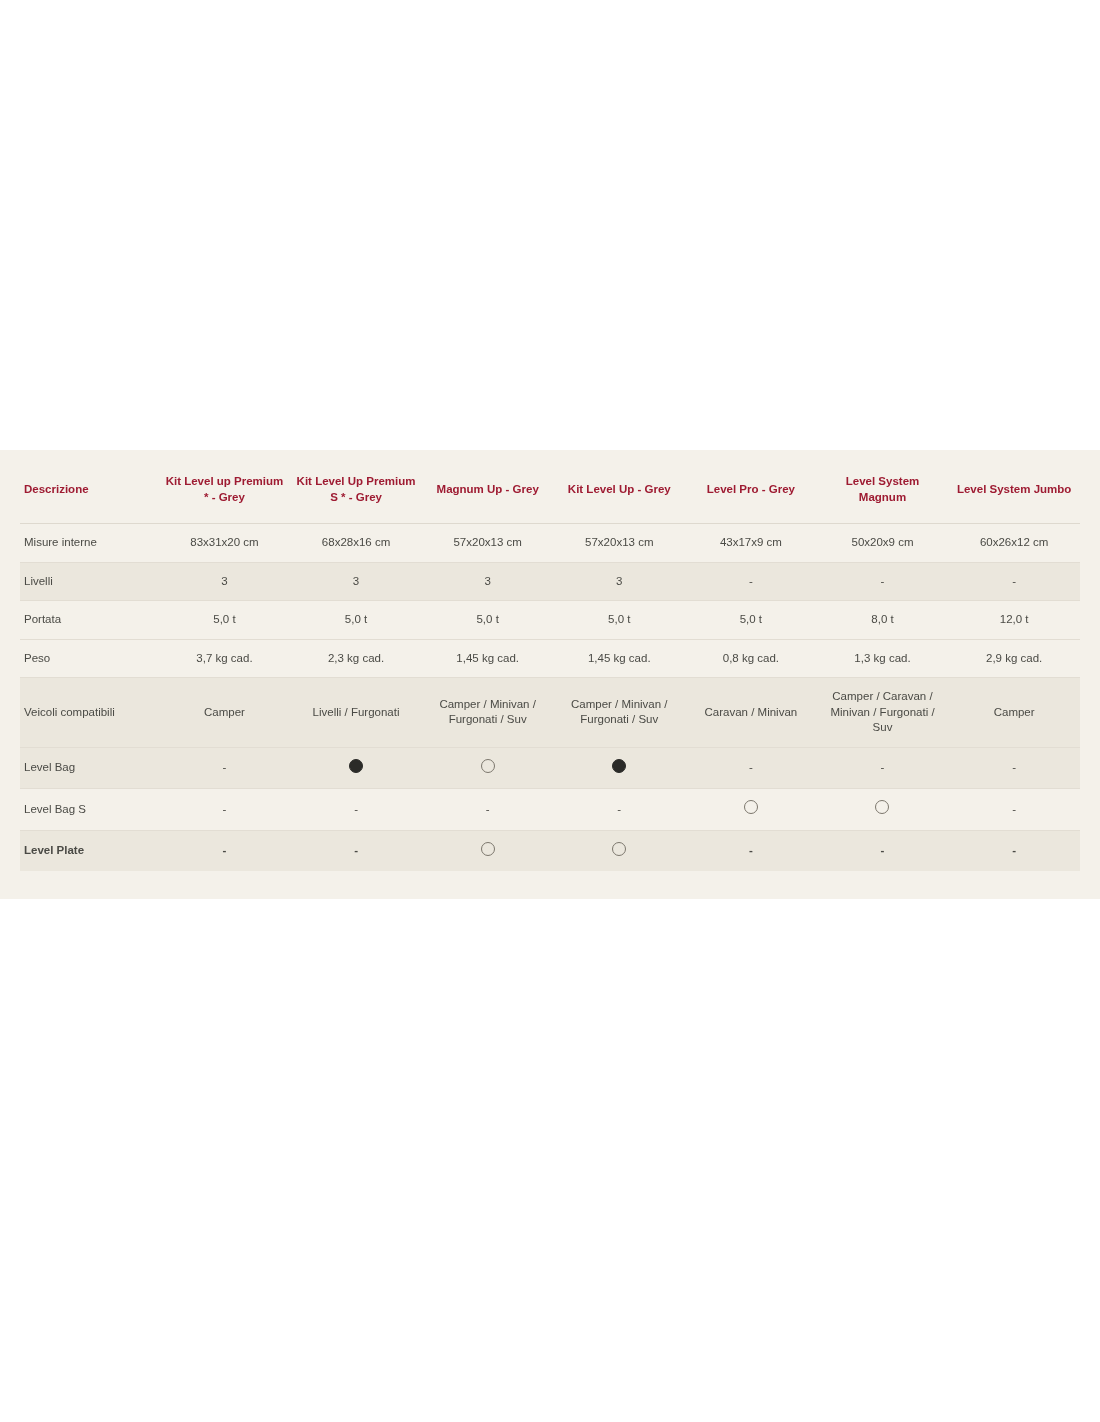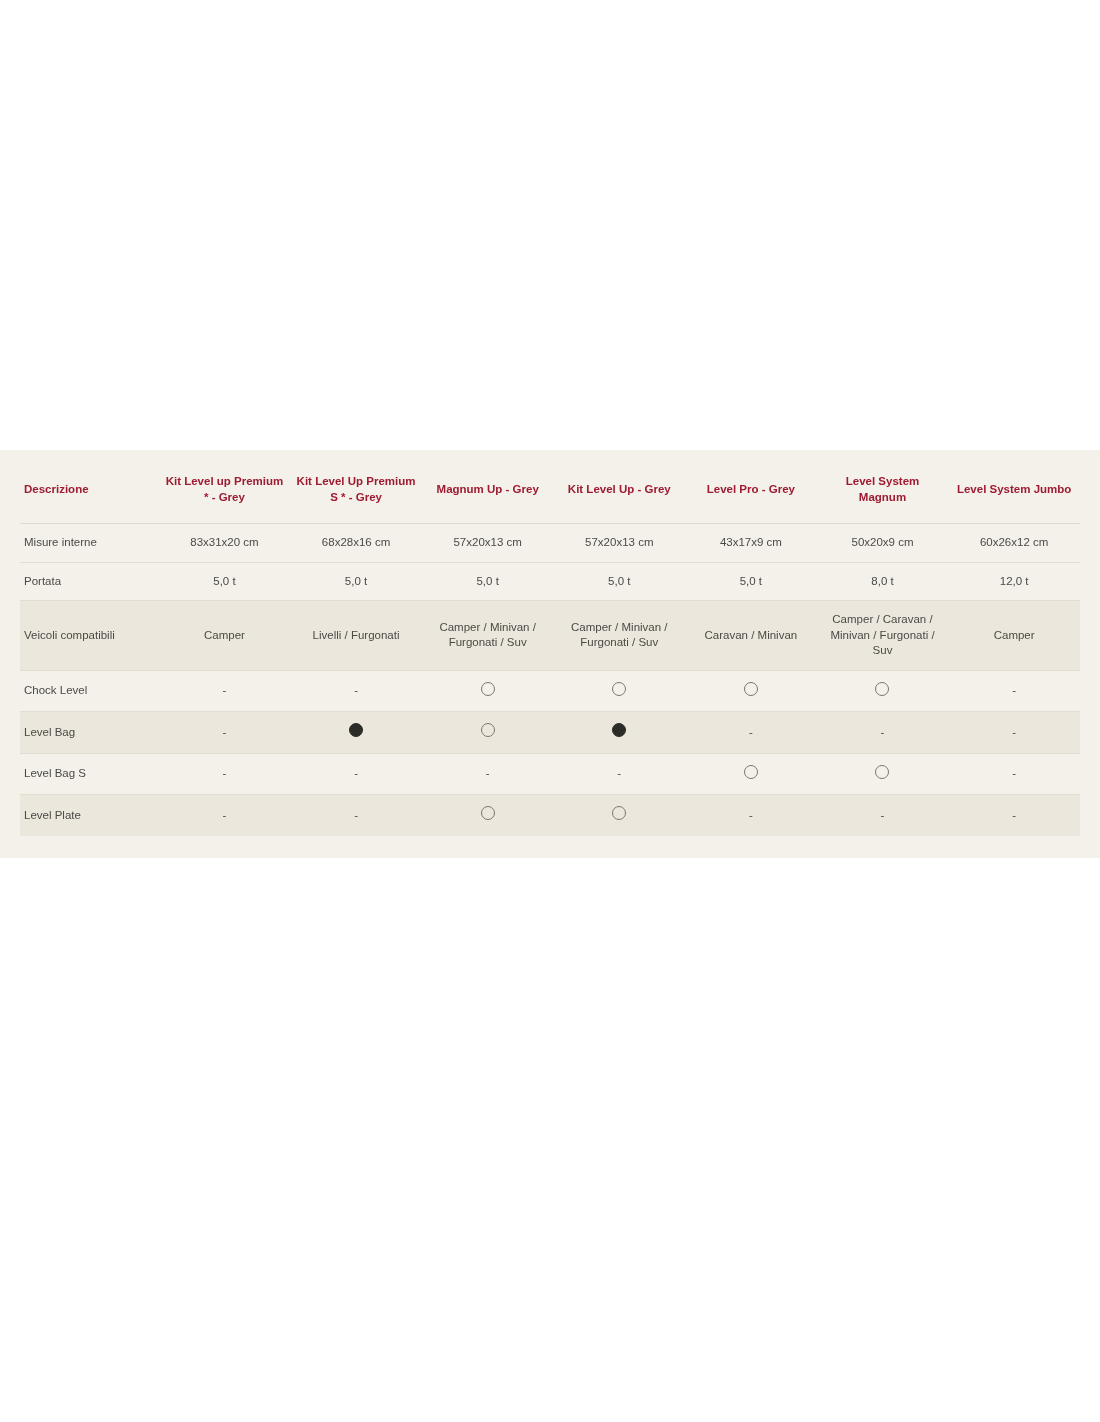--- a/index.html
+++ b/index.html
@@ -13,21 +13,21 @@
     font-family: "Liberation Sans", sans-serif;
     position: relative;
     overflow: hidden;
   }
   .table-wrap {
     position: absolute;
     left: 0;
     top: 450px;
     width: 1100px;
     background: #f4f1ea;
-    padding: 0 0 22px 0;
+    padding: 0 0 28px 0;
     box-sizing: border-box;
   }
   table.compare {
     width: 1060px;
     margin: 0 20px;
     border-collapse: collapse;
     table-layout: fixed;
   }
   table.compare th, table.compare td {
     text-align: center;
@@ -48,20 +48,21 @@
   table.compare thead th.desc-head,
   table.compare tbody td.desc-cell {
     text-align: left;
     padding-left: 4px;
   }
   table.compare tbody tr {
     border-bottom: 1px solid #e2ddd3;
   }
   table.compare tbody tr:last-child {
     border-bottom: none;
+    font-weight: bold;
   }
   table.compare tbody tr.alt {
     background: #ebe7dd;
   }
   .col-desc { width: 138px; }
   .col-prod { width: 131px; }
   .dot-filled {
     display: inline-block;
     width: 12px;
     height: 12px;
@@ -109,49 +110,59 @@
         <tr>
           <td class="desc-cell">Misure interne</td>
           <td>83x31x20 cm</td>
           <td>68x28x16 cm</td>
           <td>57x20x13 cm</td>
           <td>57x20x13 cm</td>
           <td>43x17x9 cm</td>
           <td>50x20x9 cm</td>
           <td>60x26x12 cm</td>
         </tr>
+        <tr class="alt">
+          <td class="desc-cell">Livelli</td>
+          <td>3</td>
+          <td>3</td>
+          <td>3</td>
+          <td>3</td>
+          <td>-</td>
+          <td>-</td>
+          <td>-</td>
+        </tr>
         <tr>
           <td class="desc-cell">Portata</td>
           <td>5,0 t</td>
           <td>5,0 t</td>
           <td>5,0 t</td>
           <td>5,0 t</td>
           <td>5,0 t</td>
           <td>8,0 t</td>
           <td>12,0 t</td>
         </tr>
+        <tr>
+          <td class="desc-cell">Peso</td>
+          <td>3,7 kg cad.</td>
+          <td>2,3 kg cad.</td>
+          <td>1,45 kg cad.</td>
+          <td>1,45 kg cad.</td>
+          <td>0,8 kg cad.</td>
+          <td>1,3 kg cad.</td>
+          <td>2,9 kg cad.</td>
+        </tr>
         <tr class="alt">
           <td class="desc-cell">Veicoli compatibili</td>
           <td>Camper</td>
           <td>Livelli / Furgonati</td>
           <td>Camper / Minivan / Furgonati / Suv</td>
           <td>Camper / Minivan / Furgonati / Suv</td>
           <td>Caravan / Minivan</td>
           <td>Camper / Caravan / Minivan / Furgonati / Suv</td>
           <td>Camper</td>
-        </tr>
-        <tr>
-          <td class="desc-cell">Chock Level</td>
-          <td>-</td>
-          <td>-</td>
-          <td><span class="dot-empty"></span></td>
-          <td><span class="dot-empty"></span></td>
-          <td><span class="dot-empty"></span></td>
-          <td><span class="dot-empty"></span></td>
-          <td>-</td>
         </tr>
         <tr class="alt">
           <td class="desc-cell">Level Bag</td>
           <td>-</td>
           <td><span class="dot-filled"></span></td>
           <td><span class="dot-empty"></span></td>
           <td><span class="dot-filled"></span></td>
           <td>-</td>
           <td>-</td>
           <td>-</td>

